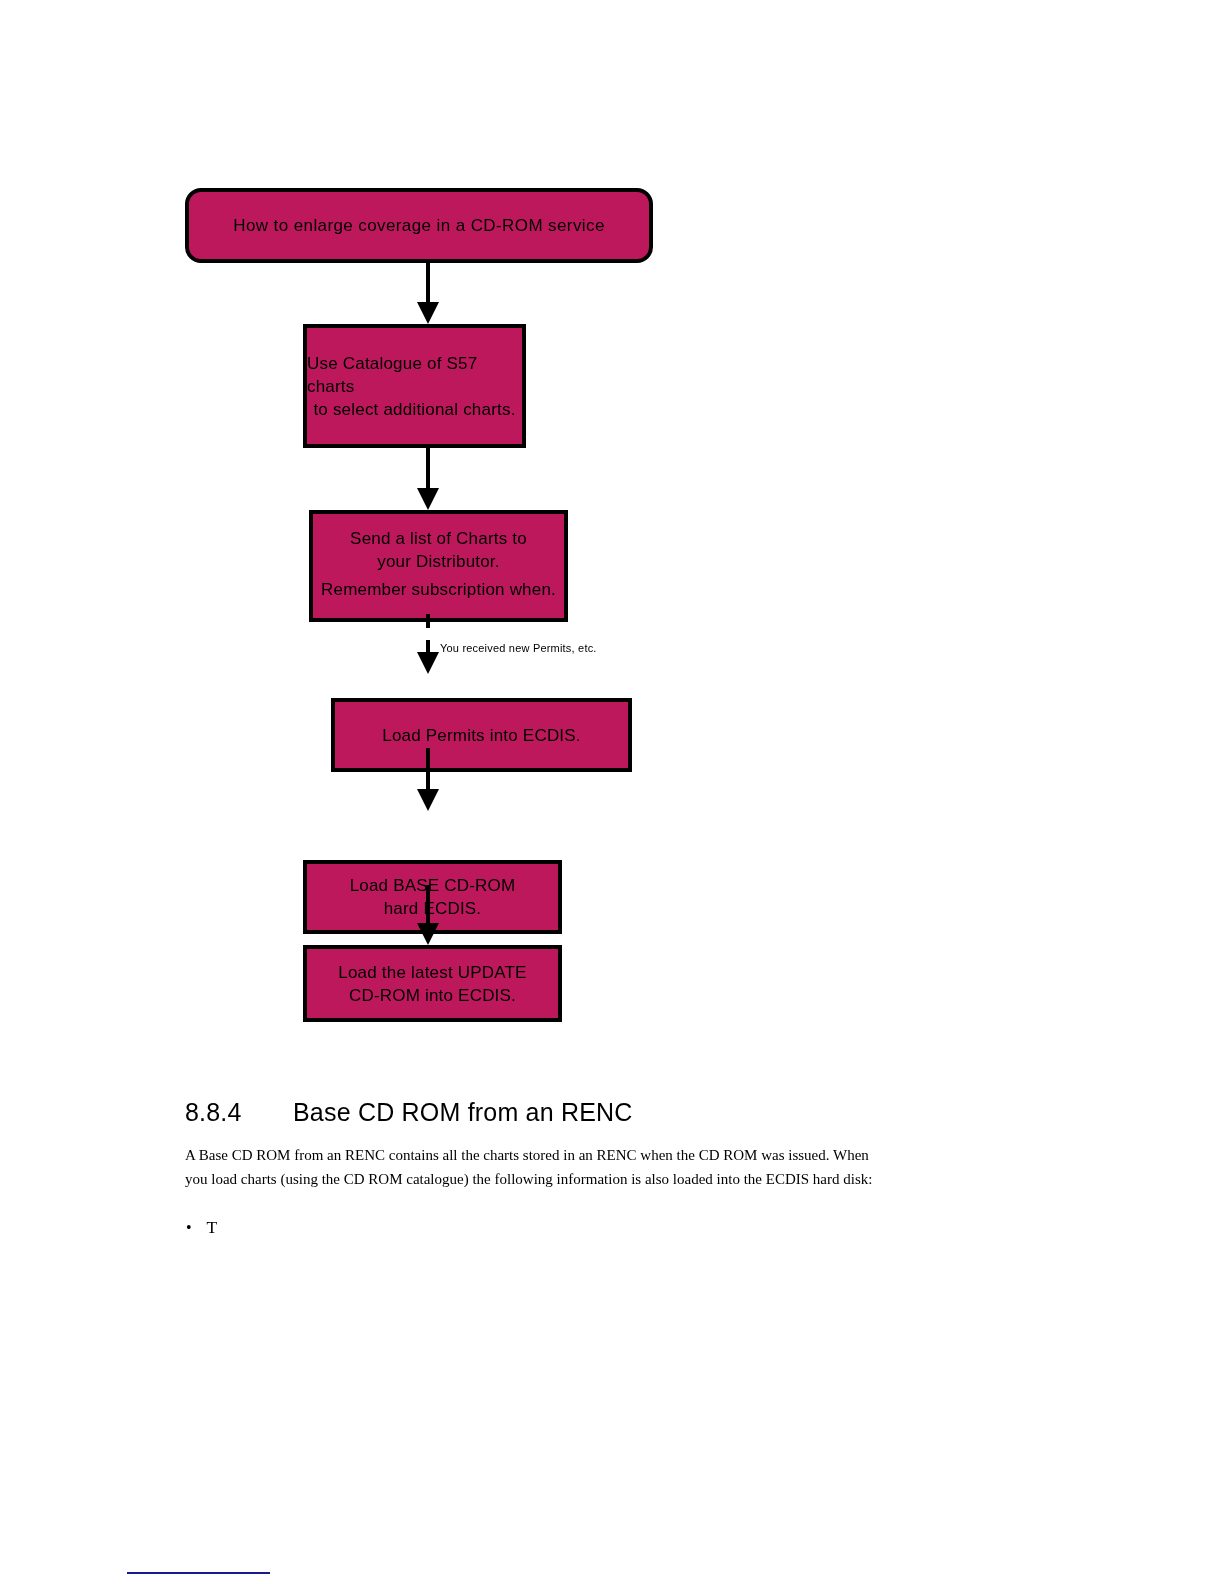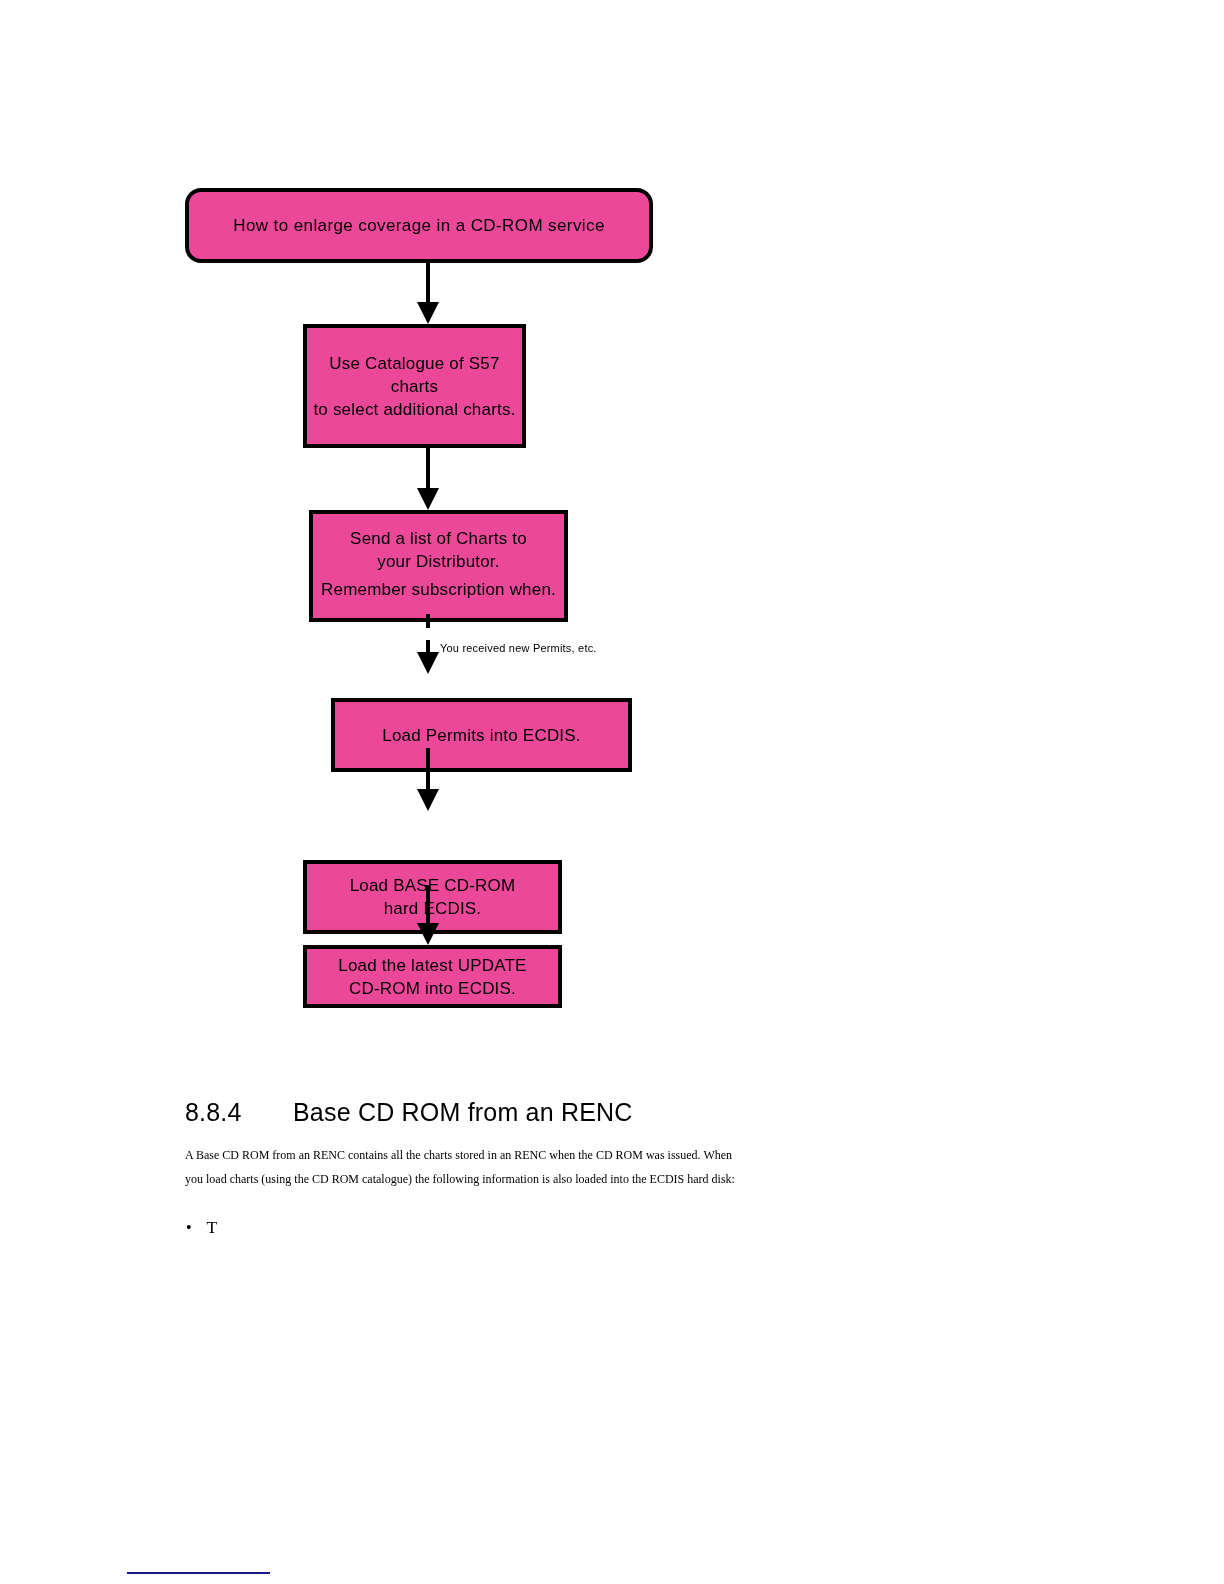--- a/index.html
+++ b/index.html
@@ -5,23 +5,23 @@
   html,body { margin:0; padding:0; background:#e8e8e8; }
   .page {
     position:relative; width:1224px; height:1584px; margin:0 auto;
     background:#ffffff; color:#000;
     font-family:"Liberation Sans", sans-serif;
     overflow:hidden;
   }
   
   .fc-box {
     position:absolute; box-sizing:border-box;
-    border:4px solid #000; background:#ec4899;
+    border:4px solid #000; background:#be185d;
     display:flex; flex-direction:column; justify-content:center; align-items:center;
-    text-align:center; font-size:17px; line-height:23px; letter-spacing:0.2px;
+    font-size:17px; line-height:23px; letter-spacing:0.2px;
   }
   .fc-title {
     border-radius:16px; letter-spacing:0.4px;
   }
   .fc-step3 { justify-content:flex-start; padding-top:13px; }
   .fc-step3 .fc-note { margin-top:5px; }
   .stem { position:absolute; width:4px; background:#000; }
   .ahead {
     position:absolute; width:0; height:0;
     border-left:11px solid transparent; border-right:11px solid transparent;
@@ -30,21 +30,21 @@
   .arrow-label { position:absolute; font-size:11px; line-height:23px; letter-spacing:0.2px; white-space:nowrap; }
   
   .sec-heading {
     position:absolute; left:185px; top:1096px;
     font-size:25px; font-weight:normal; line-height:32px; white-space:nowrap;
     letter-spacing:0.2px;
   }
   .sec-num { display:inline-block; width:108px; }
   .sec-para {
     position:absolute; left:185px; top:1144px;
-    font-family:"Liberation Serif", serif; font-size:12px; line-height:23.5px;
+    font-family:"Liberation Serif", serif; font-size:15px; line-height:23.5px;
     white-space:nowrap;
   }
   .bullet-row {
     position:absolute; left:186px; top:1216px;
     font-family:"Liberation Serif", serif; font-size:17.5px; line-height:23px;
     display:flex; align-items:center;
   }
   .bullet-marker { font-size:16px; margin-right:15px; }
   
   .footer-underline {
@@ -91,21 +91,21 @@
   <div class="ahead" style="left:417px; top:789px;"></div>
 
   <div class="fc-box" style="left:303px; top:860px; width:259px; height:74px;">
     <div>Load BASE CD-ROM</div>
     <div>hard ECDIS.</div>
   </div>
 
   <div class="stem" style="left:426px; top:885px; height:40px;"></div>
   <div class="ahead" style="left:417px; top:923px;"></div>
 
-  <div class="fc-box" style="left:303px; top:945px; width:259px; height:63px;">
+  <div class="fc-box" style="left:303px; top:945px; width:259px; height:77px;">
     <div>Load the latest UPDATE</div>
     <div>CD-ROM into ECDIS.</div>
   </div>
 
   <div class="sec-heading">
     <span class="sec-num">8.8.4</span><span>Base CD ROM from an RENC</span>
   </div>
 
   <div class="sec-para">
     <div>A Base CD ROM from an RENC contains all the charts stored in an RENC when the CD ROM was issued. When</div>

